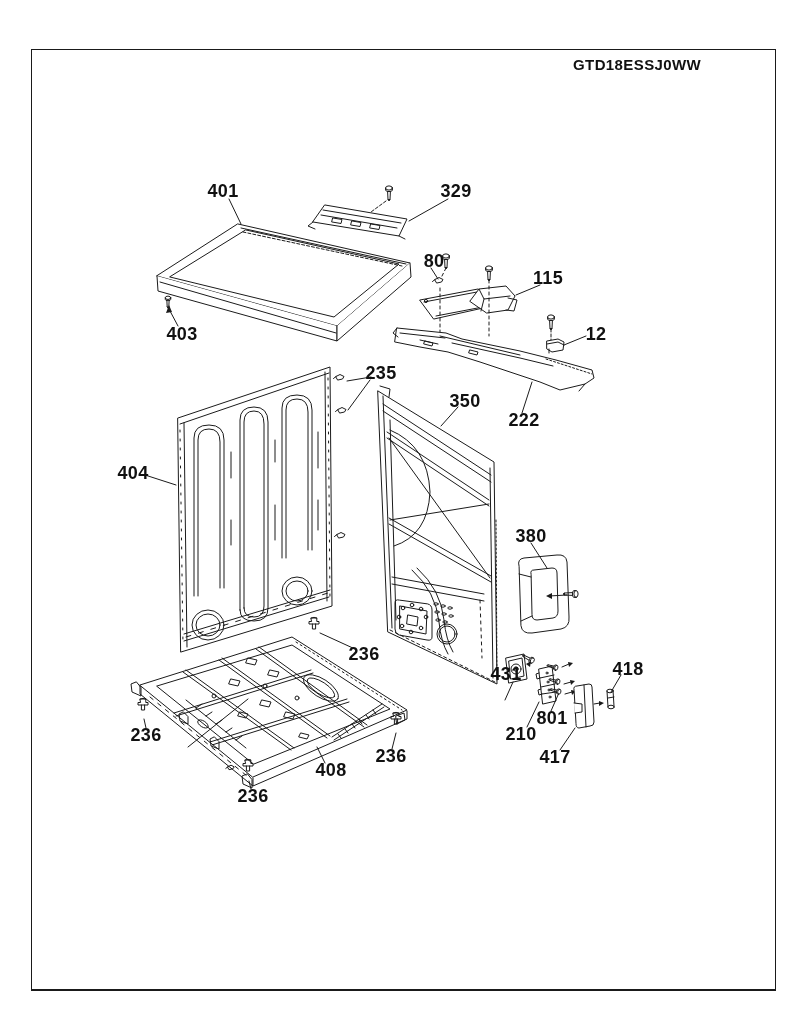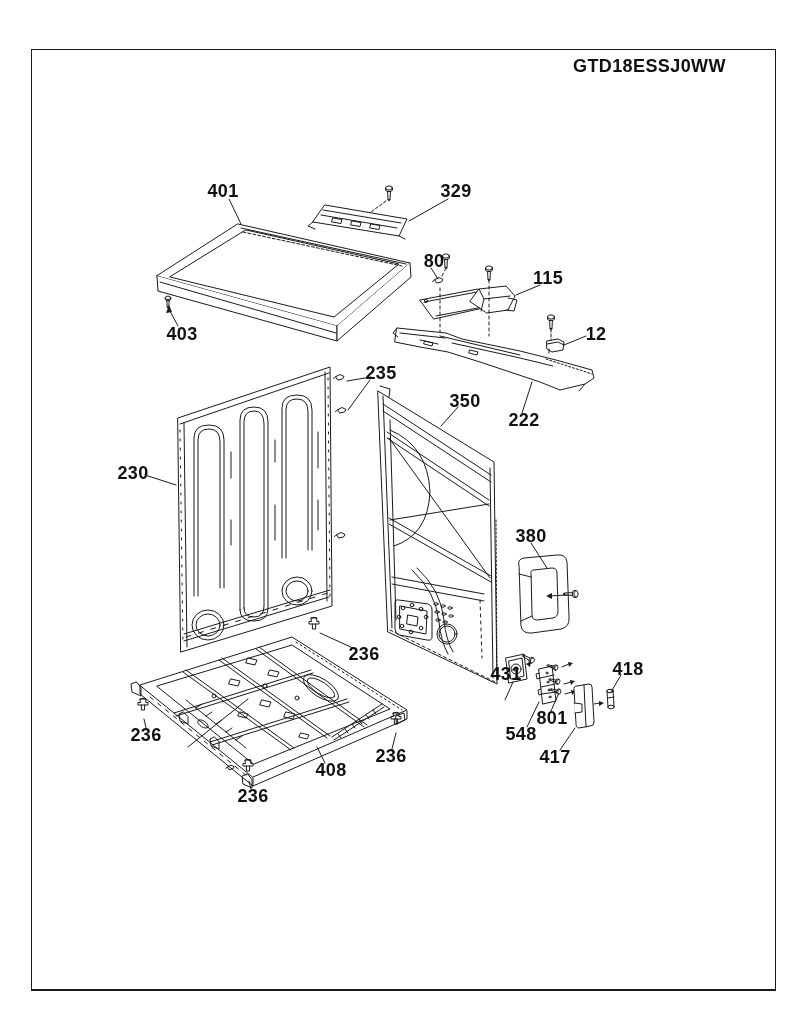--- a/index.html
+++ b/index.html
@@ -1,20 +1,20 @@
 <!DOCTYPE html>
 <html><head>
 <meta charset="utf-8">
 <style>
   html,body{margin:0;padding:0;background:#fff;}
   .page{position:relative;width:791px;height:1024px;background:#fff;overflow:hidden;
         font-family:"Liberation Sans",sans-serif;}
   .frame{position:absolute;left:31px;top:49px;width:745px;height:942px;
          border:1.6px solid #1a1a1a;border-bottom-width:2.2px;border-right-width:1.8px;box-sizing:border-box;}
-  .title{position:absolute;left:573px;top:56px;width:160px;font-weight:bold;font-size:18px;
+  .title{position:absolute;left:573px;top:56px;width:160px;font-weight:bold;font-size:15px;
          letter-spacing:.4px;color:#111;}
   svg.art{position:absolute;left:0;top:0;}
   .plabel{position:absolute;transform:translate(-50%,-50%);font-weight:bold;font-size:18px;
           color:#111;letter-spacing:.3px;white-space:nowrap;}
   svg.art *{vector-effect:non-scaling-stroke;}
   .ln{stroke:#1b1b1b;stroke-width:1;fill:none;stroke-linejoin:round;stroke-linecap:round;}
   .f{fill:#ffffff;}
   .solid{fill:#1b1b1b;stroke:none;}
 </style>
 </head>
@@ -264,25 +264,25 @@
 
   <div class="plabel" style="left:223px;top:191px">401</div>
   <div class="plabel" style="left:456px;top:191px">329</div>
   <div class="plabel" style="left:182px;top:334px">403</div>
   <div class="plabel" style="left:434px;top:261px">80</div>
   <div class="plabel" style="left:548px;top:278px">115</div>
   <div class="plabel" style="left:596px;top:334px">12</div>
   <div class="plabel" style="left:381px;top:373px">235</div>
   <div class="plabel" style="left:524px;top:420px">222</div>
   <div class="plabel" style="left:465px;top:401px">350</div>
-  <div class="plabel" style="left:133px;top:473px">230</div>
+  <div class="plabel" style="left:133px;top:473px">404</div>
   <div class="plabel" style="left:531px;top:536px">380</div>
   <div class="plabel" style="left:364px;top:654px">236</div>
   <div class="plabel" style="left:506px;top:674px">431</div>
-  <div class="plabel" style="left:521px;top:734px">548</div>
+  <div class="plabel" style="left:521px;top:734px">210</div>
   <div class="plabel" style="left:552px;top:718px">801</div>
   <div class="plabel" style="left:555px;top:757px">417</div>
   <div class="plabel" style="left:628px;top:669px">418</div>
   <div class="plabel" style="left:146px;top:735px">236</div>
   <div class="plabel" style="left:253px;top:796px">236</div>
   <div class="plabel" style="left:391px;top:756px">236</div>
   <div class="plabel" style="left:331px;top:770px">408</div>
 </div>
 
 </body></html>

